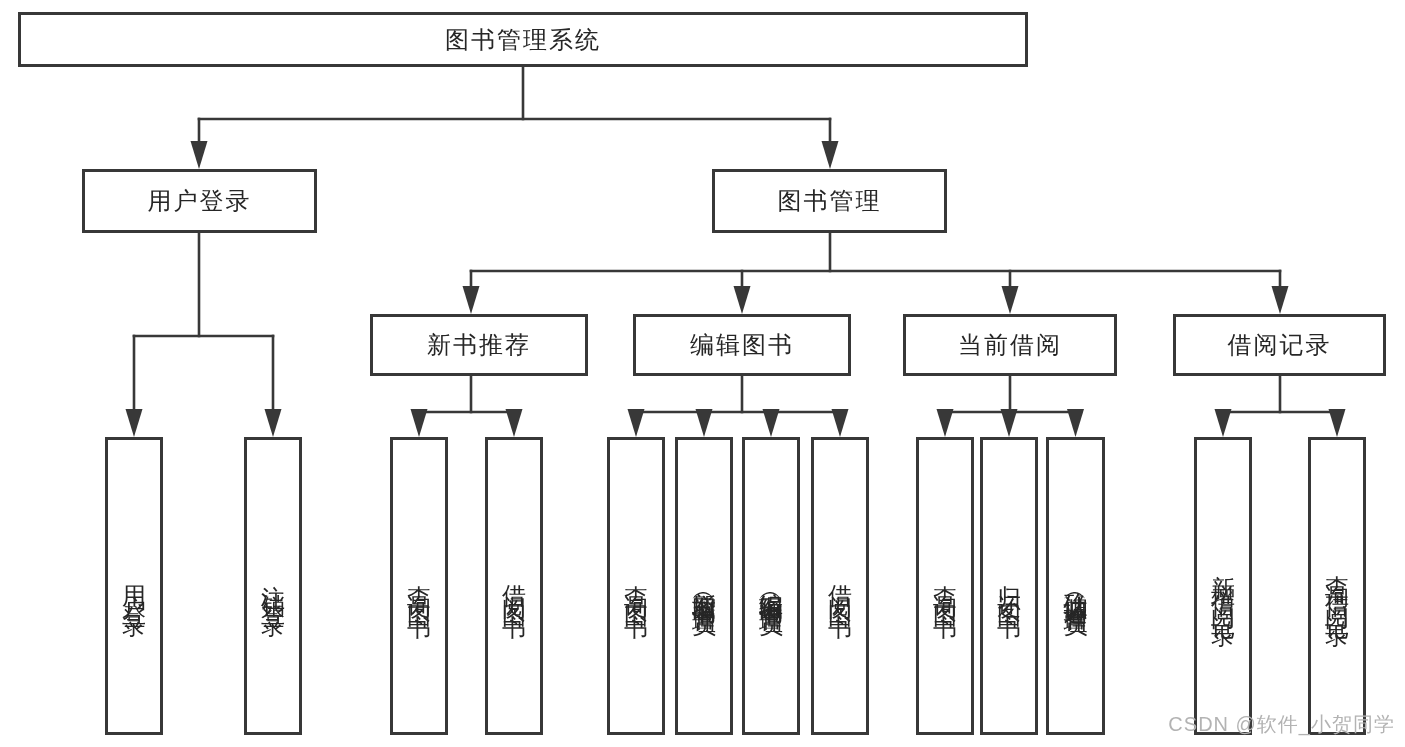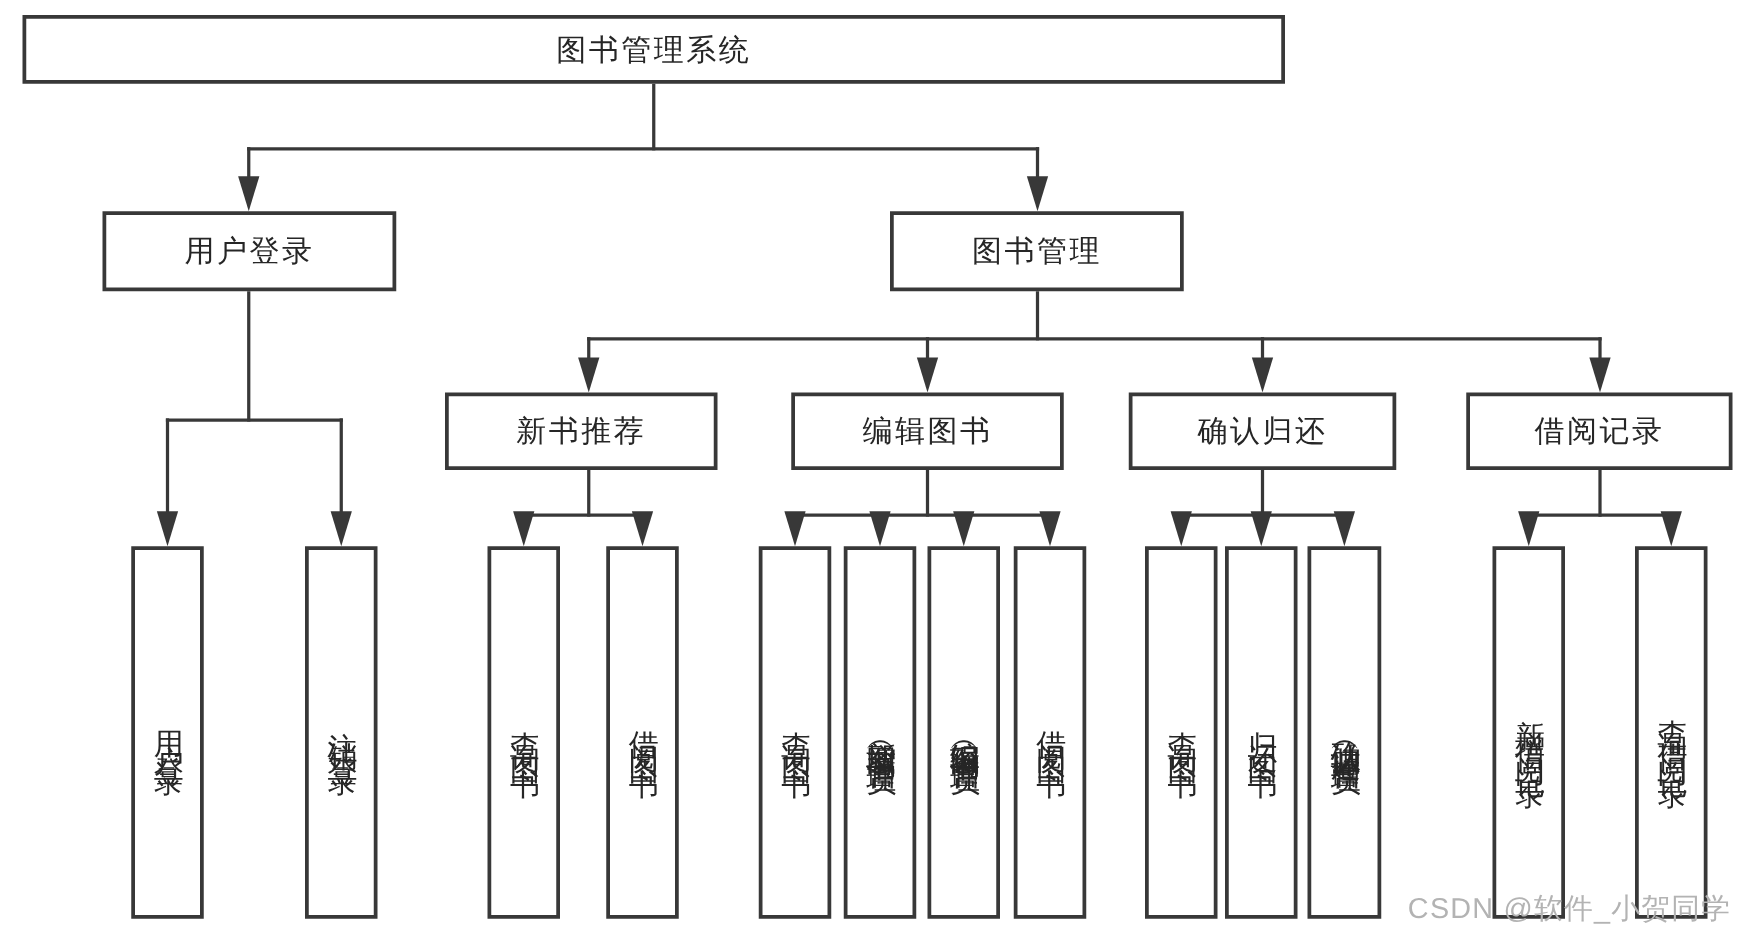--- a/index.html
+++ b/index.html
@@ -21,22 +21,22 @@
   .node.root{border-width:3px;}
   .node.leaf{
     writing-mode:vertical-rl;text-orientation:mixed;
   }
   .leaf-label{
     font-size:24px;color:var(--text,#262626);line-height:1;white-space:nowrap;
   }
   .leaf-label.loose{letter-spacing:10px;}
   .leaf-label.tight{letter-spacing:3px;}
   .watermark{
-    position:absolute;z-index:3;right:20px;top:711px;
-    font-size:23px;letter-spacing:1px;color:var(--watermark,#b3b3b3);
+    position:absolute;z-index:3;right:10px;top:711px;
+    font-size:20px;letter-spacing:1px;color:var(--watermark,#b3b3b3);
     white-space:nowrap;
   }
 </style>
 </head>
 <body>
 
 <div class="stage">
 
   <svg class="connectors" width="1405" height="747" viewBox="0 0 1405 747">
     <g stroke="currentColor" stroke-width="2.6" stroke-linecap="square" fill="none">
@@ -100,28 +100,28 @@
     <span class="h-label">图书管理系统</span>
   </div>
 
   <div class="node" style="left:82px;top:169px;width:235px;height:64px;">
     <span class="h-label">用户登录</span>
   </div>
   <div class="node" style="left:712px;top:169px;width:235px;height:64px;text-align:right;">
     <span class="h-label">图书管理</span>
   </div>
 
-  <div class="node" style="left:356px;top:314px;width:218px;height:62px;">
+  <div class="node" style="left:370px;top:314px;width:218px;height:62px;">
     <span class="h-label">新书推荐</span>
   </div>
   <div class="node" style="left:633px;top:314px;width:218px;height:62px;">
     <span class="h-label">编辑图书</span>
   </div>
   <div class="node" style="left:903px;top:314px;width:214px;height:62px;">
-    <span class="h-label">确认归还</span>
+    <span class="h-label">当前借阅</span>
   </div>
   <div class="node" style="left:1173px;top:314px;width:213px;height:62px;">
     <span class="h-label">借阅记录</span>
   </div>
 
   <div class="node leaf" style="left:105px;top:437px;width:58px;height:298px;">
     <span class="leaf-label loose">用户登录</span>
   </div>
   <div class="node leaf" style="left:244px;top:437px;width:58px;height:298px;">
     <span class="leaf-label loose">注销登录</span>

